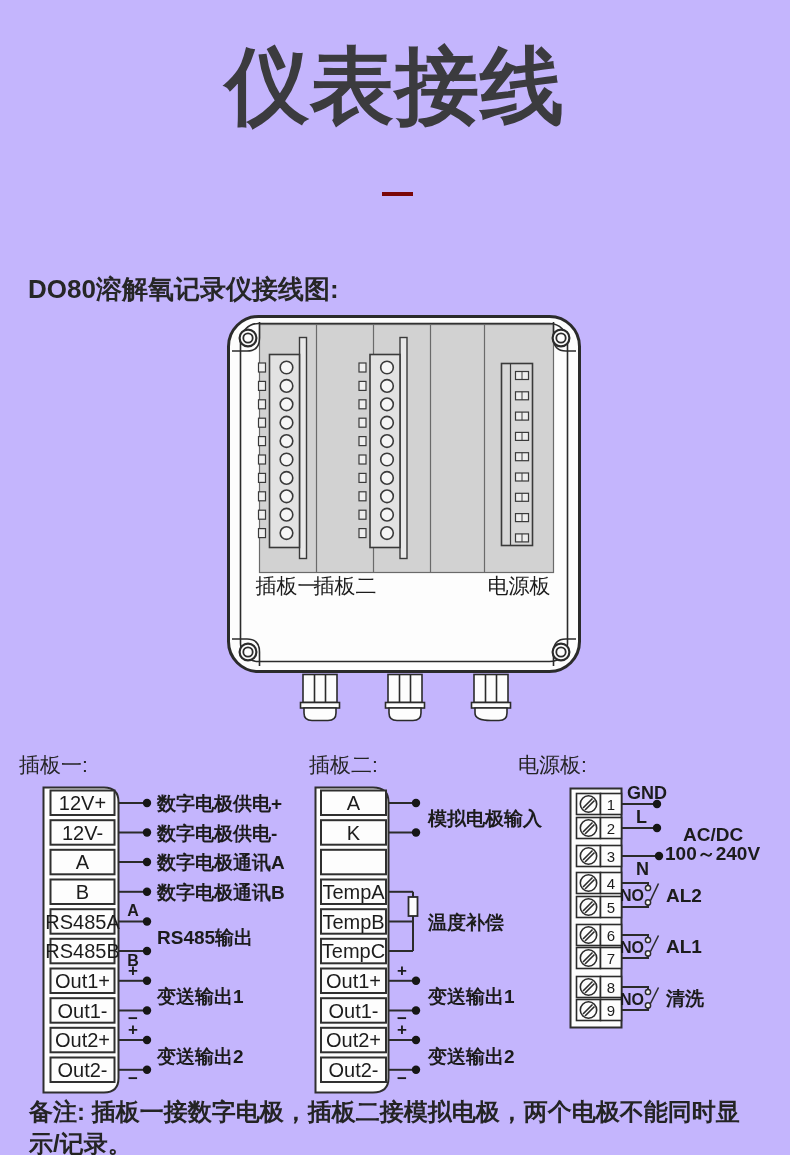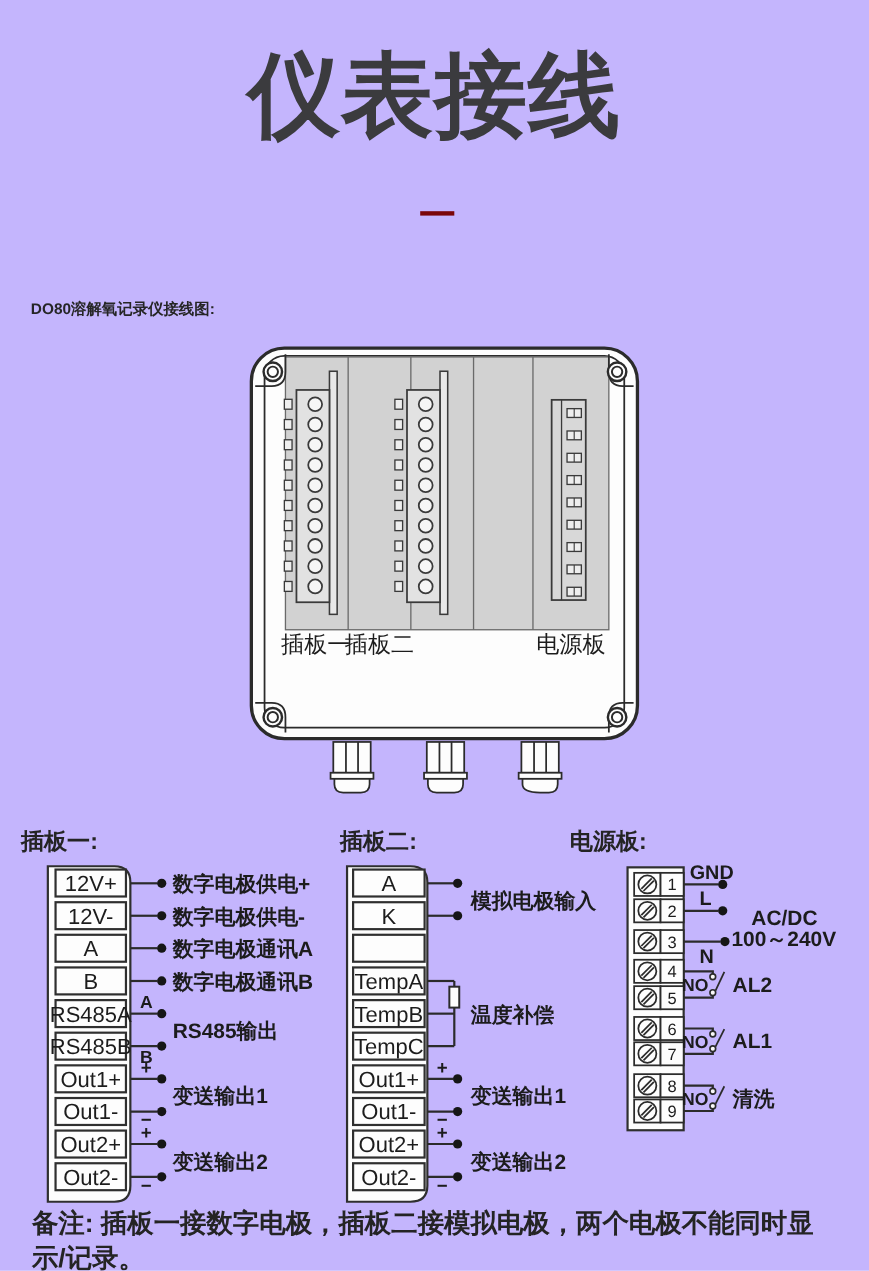--- a/index.html
+++ b/index.html
@@ -16,25 +16,25 @@
     text-align:center;
     font-size:84px;line-height:92px;font-weight:800;
     color:#3b3b3e;letter-spacing:1px;
   }
   .red-dash{
     position:absolute;left:382px;top:192px;width:31px;height:4px;
     background:#7a0608;
   }
   .subtitle{
     position:absolute;left:28px;top:272px;
-    font-size:14px;font-weight:600;color:#262626;text-align:right;
+    font-size:26px;font-weight:600;color:#262626;text-align:right;
   }
   .sec-head{
     position:absolute;top:751px;
-    font-size:21px;font-weight:700;color:#242424;
+    font-size:21px;font-weight:400;color:#242424;
   }
   .sec-head.b1{left:19px;}
   .sec-head.b2{left:289px;margin-left:20px;}
   .sec-head.pw{left:518px;}
   .note{
     position:absolute;left:29px;top:1096px;width:740px;
     font-size:24px;font-weight:700;color:#242424;
   }
   svg{position:absolute;left:0;top:0;}
   svg text{font-family:"Liberation Sans","DejaVu Sans",sans-serif;fill:#1c1c1c;}

